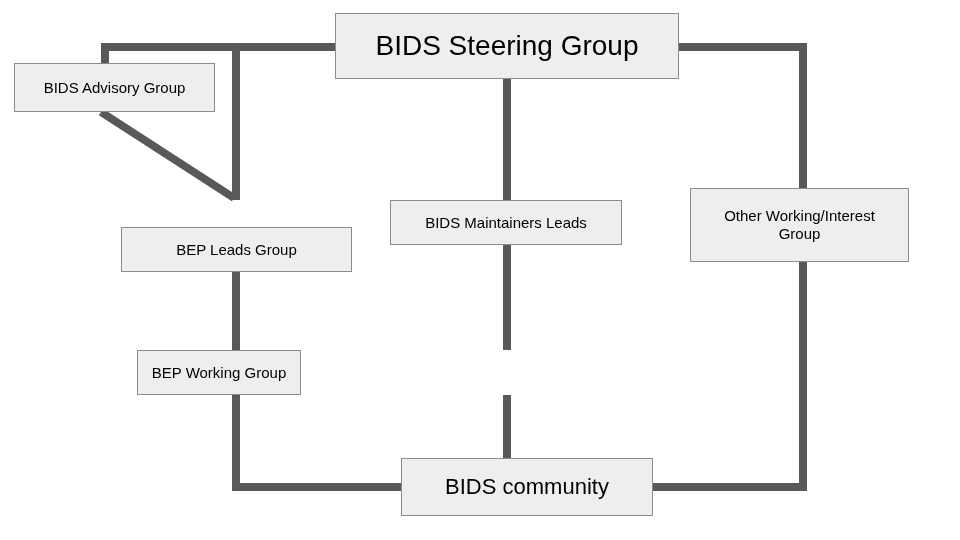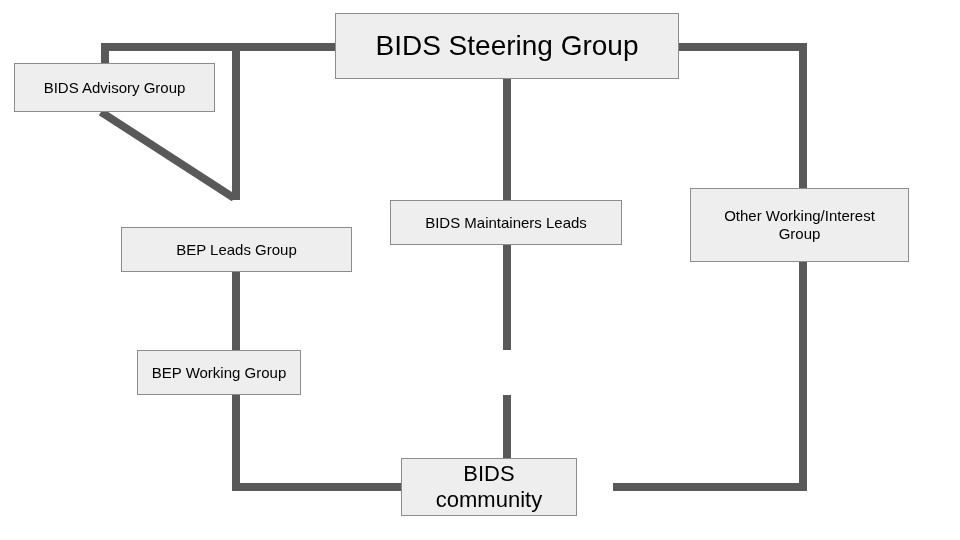--- a/index.html
+++ b/index.html
@@ -46,21 +46,21 @@
   }
 
   
   #node-steering      { left: 335px; top: 13px;  width: 344px; height: 66px;  font-size: 28px; }
   #node-advisory      { left: 14px;   top: 63px;  width: 201px; height: 49px;  font-size: 15px; }
   #node-bep-leads     { left: 121px; top: 200px; width: 231px; height: 45px;  font-size: 15px; margin-top: 27px; }
   #node-maintainers   { left: 390px; top: 200px; width: 232px; height: 45px;  font-size: 15px; }
   #node-other-wg      { left: 690px; top: 188px; width: 219px; height: 74px;  font-size: 15px; }
   #node-bep-working   { left: 137px; top: 350px; width: 164px; height: 45px;  font-size: 15px; }
   #node-contributors  { left: 390px; top: 350px; width: 232px; height: 45px;  font-size: 15px; }
-  #node-community     { left: 401px; top: 458px; width: 176px; height: 58px;  font-size: 22px; }
+  #node-community     { left: 401px; top: 458px; width: 252px; height: 58px;  font-size: 22px; }
 </style>
 </head>
 <body>
 
 <div id="canvas">
 
   <svg id="edges" viewBox="0 0 960 540" width="960" height="540" xmlns="http://www.w3.org/2000/svg">
     <g fill="none" stroke="#595959" stroke-width="8" stroke-linecap="butt" stroke-linejoin="miter">
 
       <path d="M 335,47 L 105,47 L 105,63"></path>

